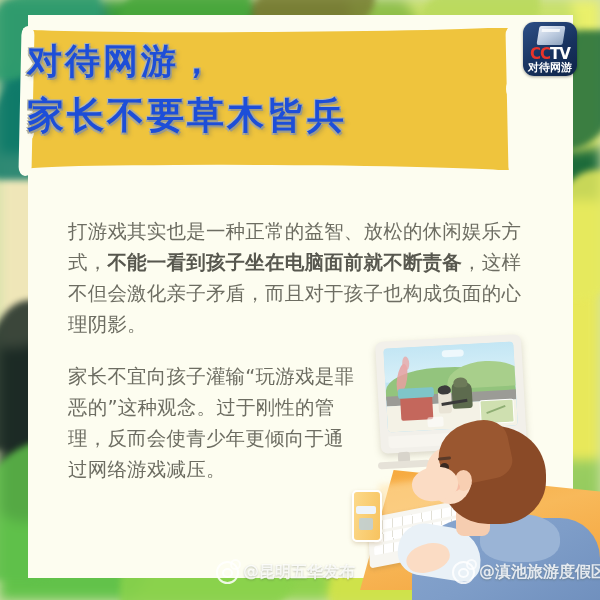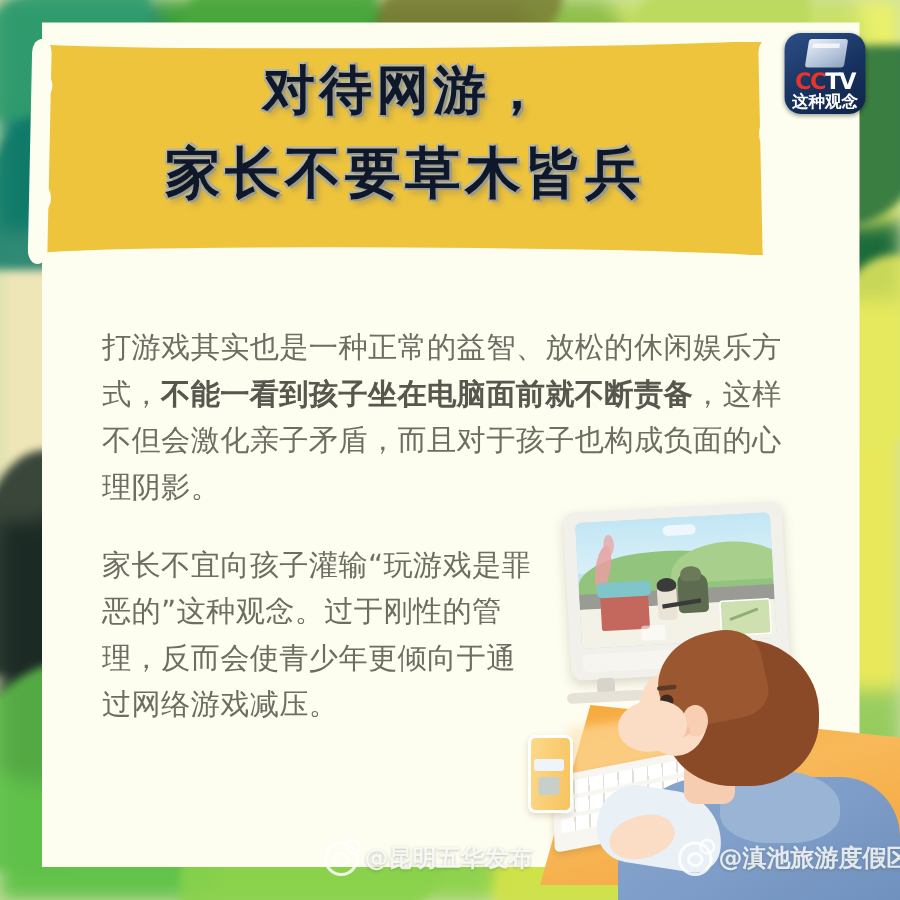--- a/index.html
+++ b/index.html
@@ -51,21 +51,21 @@
   .banner:after{content:"";position:absolute;left:-4px;bottom:-7px;width:494px;height:12px;
     background:#fdfdf0;border-radius:50%;transform:rotate(.3deg);}
   .edge{position:absolute;top:-2px;width:13px;height:150px;background:#fdfdf0;
     border-radius:50% / 6%;}
   .edge.l{left:-7px;transform:rotate(1.2deg);}
   .edge.r{right:-7px;transform:rotate(-1.2deg);}
   .banner-nick{position:absolute;background:#fdfdf0;border-radius:50%;}
 
   .title{
     position:absolute;left:0;top:14px;width:486px;
-    text-align:center;color:#0f172a;
+    color:#1d4ed8;
     font-family:"DejaVu Serif","Liberation Serif",serif;
     font-weight:bold;font-size:35px;line-height:54px;letter-spacing:3px;
     text-shadow:
       1.6px 1.6px 0 #9a9a8a, -1.2px -1.2px 0 #b9b9a8,
       1.6px -1.2px 0 #aaaa9a, -1.2px 1.6px 0 #aaaa9a,
       3px 3px 4px rgba(120,115,90,.45);
   }
   .title .l2{display:block;font-size:37px;}
 
   
@@ -241,21 +241,21 @@
     </div>
     <div class="title">
       <span>对待网游，</span>
       <span class="l2">家长不要草木皆兵</span>
     </div>
   </div>
 
   <div class="cctv">
     <span class="cctv-screen"></span>
     <span class="cctv-cc">CC<span class="tv">TV</span></span>
-    <span class="cctv-cn">这种观念</span>
+    <span class="cctv-cn">对待网游</span>
   </div>
 
   <div class="body-text">
     <p class="para p1">
       <span>打游戏其实也是一种正常的益智、放松的休闲娱乐方式，</span><b>不能一看到孩子坐在电脑面前就不断责备</b><span>，这样不但会激化亲子矛盾，而且对于孩子也构成负面的心理阴影。</span>
     </p>
     <p class="para p2">家长不宜向孩子灌输“玩游戏是罪恶的”这种观念。过于刚性的管理，反而会使青少年更倾向于通过网络游戏减压。</p>
   </div>
 
   <div class="illus">

